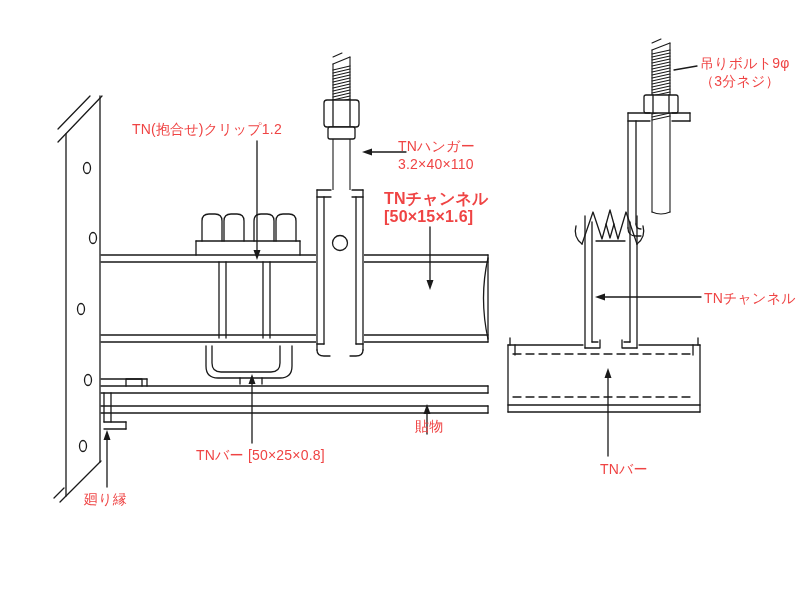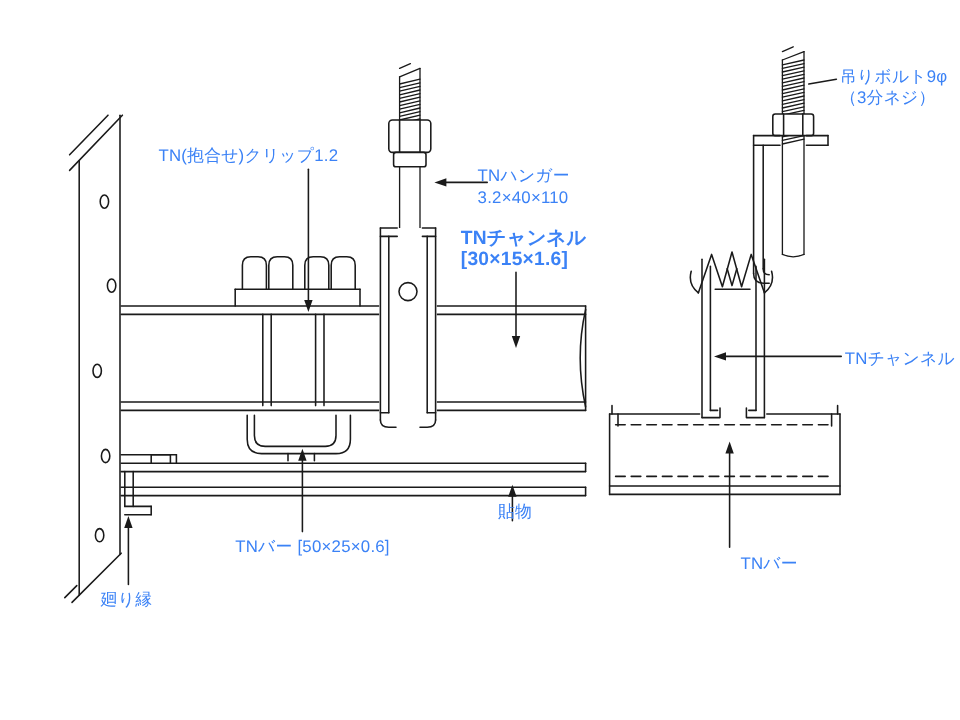--- a/index.html
+++ b/index.html
@@ -1,19 +1,19 @@
 <!DOCTYPE html>
 <html><head>
 <meta charset="utf-8">
 <style>
   html,body{margin:0;padding:0;background:#ffffff;}
   .stage{position:relative;width:800px;height:600px;background:#ffffff;overflow:hidden;
          font-family:"Liberation Sans","DejaVu Sans",sans-serif;}
   .stage svg{position:absolute;left:0;top:0;}
-  .label{position:absolute;font-size:14px;color:#3b82f6;line-height:1.3;white-space:nowrap;letter-spacing:.2px;}
+  .label{position:absolute;font-size:14px;color:#ef4444;line-height:1.3;white-space:nowrap;letter-spacing:.2px;}
   .label .ln{display:block;}
   .label.bold{font-weight:700;font-size:16px;line-height:1.15;}
 </style>
 </head>
 <body>
 
 <div class="stage">
 
   <svg width="800" height="600" viewBox="0 0 800 600">
     <g stroke="#1a1a1a" stroke-width="1.3" fill="none" stroke-linecap="round" stroke-linejoin="round">
@@ -199,31 +199,31 @@
 
   <div class="label" style="left:132px;top:120px">TN(抱合せ)クリップ1.2</div>
 
   <div class="label" style="left:398px;top:137px">
     <span class="ln">TNハンガー</span>
     <span class="ln">3.2×40×110</span>
   </div>
 
   <div class="label bold" style="left:384px;top:190px">
     <span class="ln">TNチャンネル</span>
-    <span class="ln">[30×15×1.6]</span>
+    <span class="ln">[50×15×1.6]</span>
   </div>
 
   <div class="label" style="left:700px;top:54px">
     <span class="ln">吊りボルト9φ</span>
     <span class="ln">（3分ネジ）</span>
   </div>
 
   <div class="label" style="left:704px;top:289px">TNチャンネル</div>
 
-  <div class="label" style="left:196px;top:446px">TNバー [50×25×0.6]</div>
+  <div class="label" style="left:196px;top:446px">TNバー [50×25×0.8]</div>
 
   <div class="label" style="left:415px;top:417px">貼物</div>
 
-  <div class="label" style="left:617px;top:460px">TNバー</div>
+  <div class="label" style="left:600px;top:460px">TNバー</div>
 
   <div class="label" style="left:84px;top:490px">廻り縁</div>
 
 </div>
 
 </body></html>

